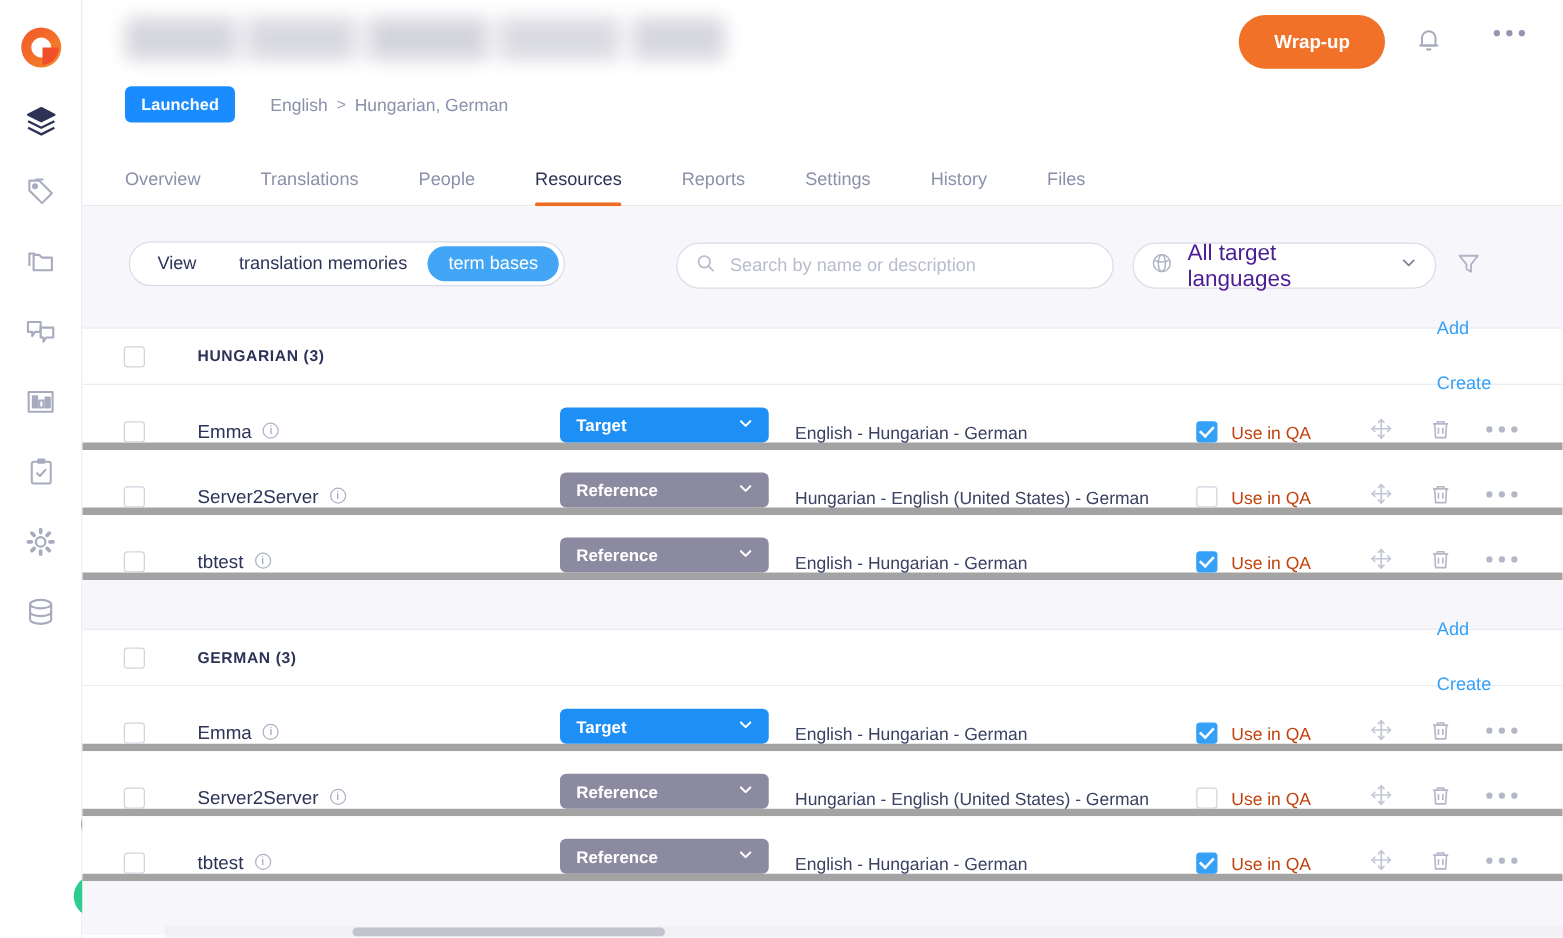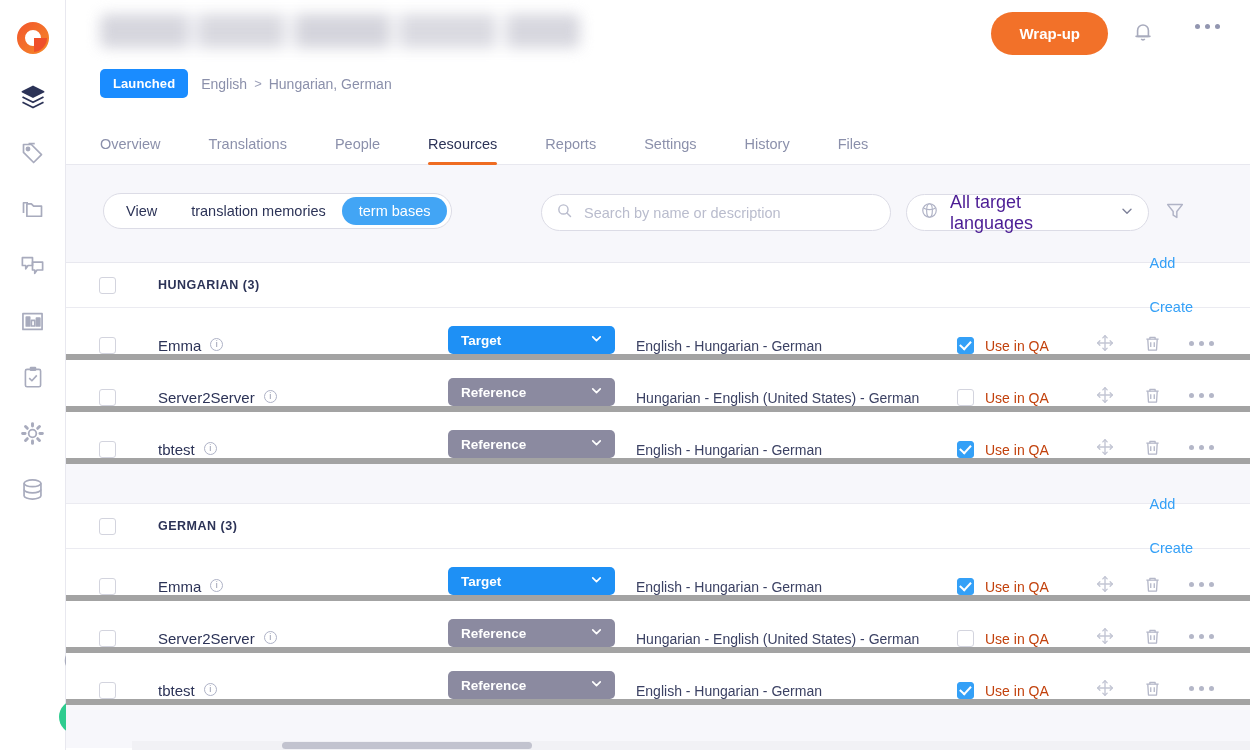--- a/index.html
+++ b/index.html
@@ -43,21 +43,21 @@
 
   .proj-title {
     position: absolute; left: 34px; top: 14px;
     height: 34px; width: 480px;
     border-radius: 6px;
     background: linear-gradient(90deg,#cfcfd8 0 18%, #e9e9ef 18% 21%, #d2d2da 21% 38%, #efeff3 38% 41%, #cdcdd6 41% 60%, #eeeef2 60% 63%, #d4d4dc 63% 82%, #f3f3f6 82% 85%, #d0d0d9 85% 100%);
     filter: blur(7px);
     opacity: .85;
   }
 
-  .status-row { position: absolute; left: 34px; top: 69px; display: flex; align-items: center; gap: 13px; }
+  .status-row { position: absolute; left: 34px; top: 69px; display: flex; align-items: center; gap: 28px; }
   .badge-launched {
     background: #1a8cff; color: #fff;
     font-size: 13px; font-weight: bold;
     padding: 7px 13px; border-radius: 5px;
     cursor: pointer; letter-spacing: .1px;
   }
   .breadcrumb { font-size: 14px; color: #8b90ab; display:flex; align-items:center; gap:7px; }
   .bc-sep { font-size: 13px; color:#9b9fb8; }
 
   .wrapup {

